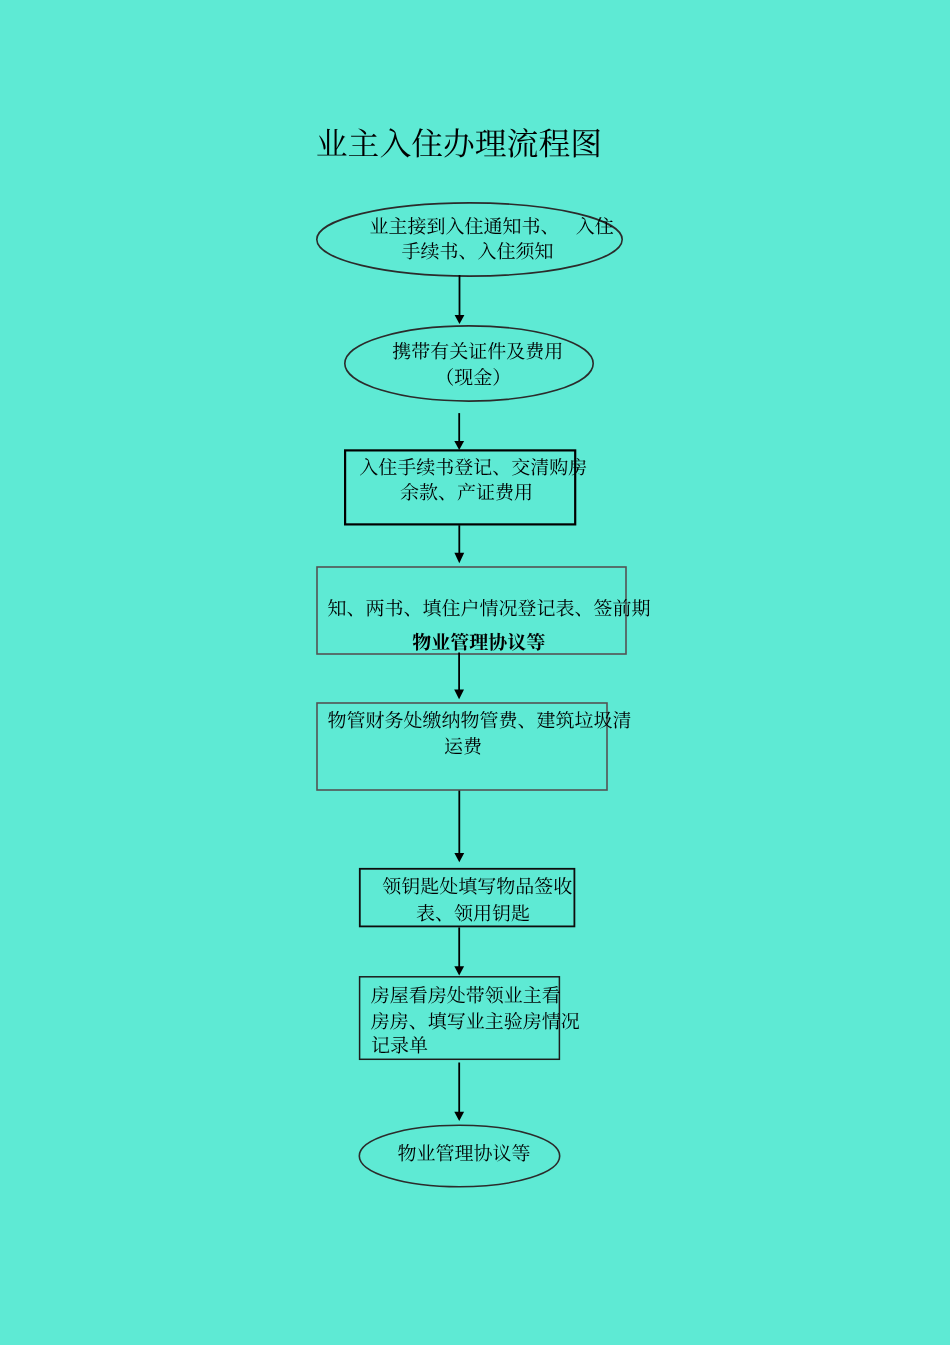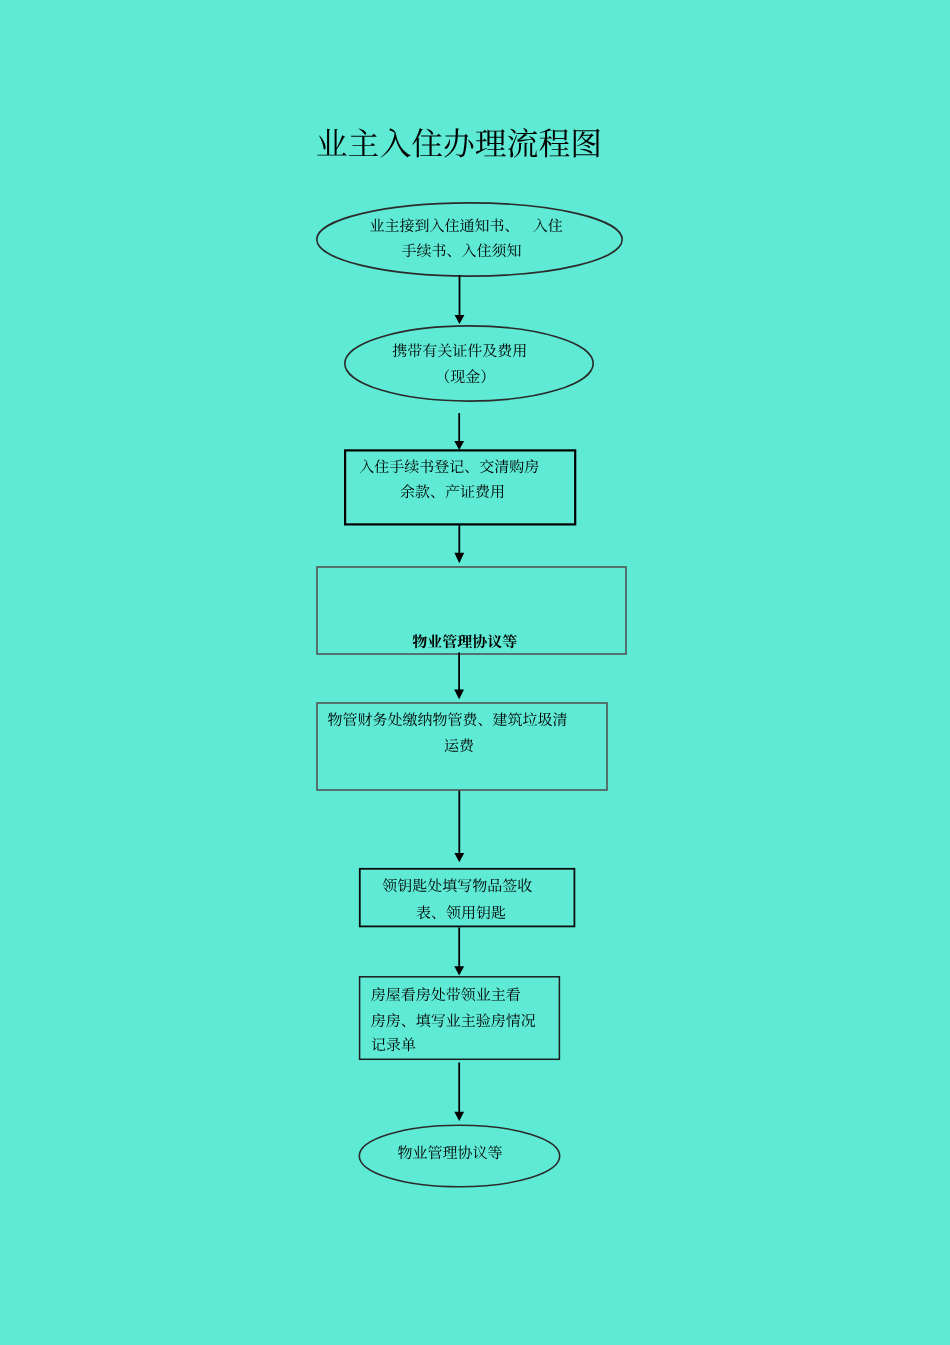--- a/index.html
+++ b/index.html
@@ -5,21 +5,21 @@
 <style>
   html,body{margin:0;padding:0;background:#ffffff;}
   body{width:950px;height:1345px;position:relative;overflow:hidden;
        font-family:"Liberation Serif","Noto Serif CJK SC",serif;color:#000;
        -webkit-font-smoothing:antialiased;text-rendering:geometricPrecision;}
   .page{position:absolute;left:0;top:0;width:950px;height:1345px;background:#5eead4;}
 
   .title{position:absolute;left:315.8px;top:125px;font-size:31.8px;line-height:39px;
          white-space:pre;color:#000;transform:translateZ(0);}
 
-  .ln{position:absolute;font-size:15px;line-height:25px;white-space:pre;color:#000;transform:translateZ(0);}
+  .ln{position:absolute;font-size:19px;line-height:25px;white-space:pre;color:#000;transform:translateZ(0);}
 
   svg.layer{position:absolute;left:0;top:0;width:950px;height:1345px;overflow:visible;}
 </style>
 </head>
 <body>
 
 <div class="page">
 
   <div class="title">业主入住办理流程图</div>
 
@@ -36,20 +36,21 @@
 
   <div class="ln" style="left:369.6px;top:215.4px;word-spacing:2px;">业主接到入住通知书、　 入住</div>
   <div class="ln" style="left:401.5px;top:240.2px;">手续书、入住须知</div>
 
   <div class="ln" style="left:392.2px;top:340.2px;">携带有关证件及费用</div>
   <div class="ln" style="left:435.3px;top:366.2px;text-align:right;">（现金）</div>
 
   <div class="ln" style="left:359.3px;top:456.0px;">入住手续书登记、交清购房</div>
   <div class="ln" style="left:400.1px;top:480.5px;">余款、产证费用</div>
 
+  <div class="ln" style="left:327.4px;top:597.3px;">知、两书、填住户情况登记表、签前期</div>
   <div class="ln" style="left:412.2px;top:631px;font-weight:bold;">物业管理协议等</div>
 
   <div class="ln" style="left:327.6px;top:709.4px;">物管财务处缴纳物管费、建筑垃圾清</div>
   <div class="ln" style="left:444.1px;top:735.2px;">运费</div>
 
   <div class="ln" style="left:382.3px;top:875.1px;">领钥匙处填写物品签收</div>
   <div class="ln" style="left:416px;top:901.6px;">表、领用钥匙</div>
 
   <div class="ln" style="left:370.8px;top:984.3px;">房屋看房处带领业主看</div>
   <div class="ln" style="left:370.7px;top:1009.6px;">房房、填写业主验房情况</div>

